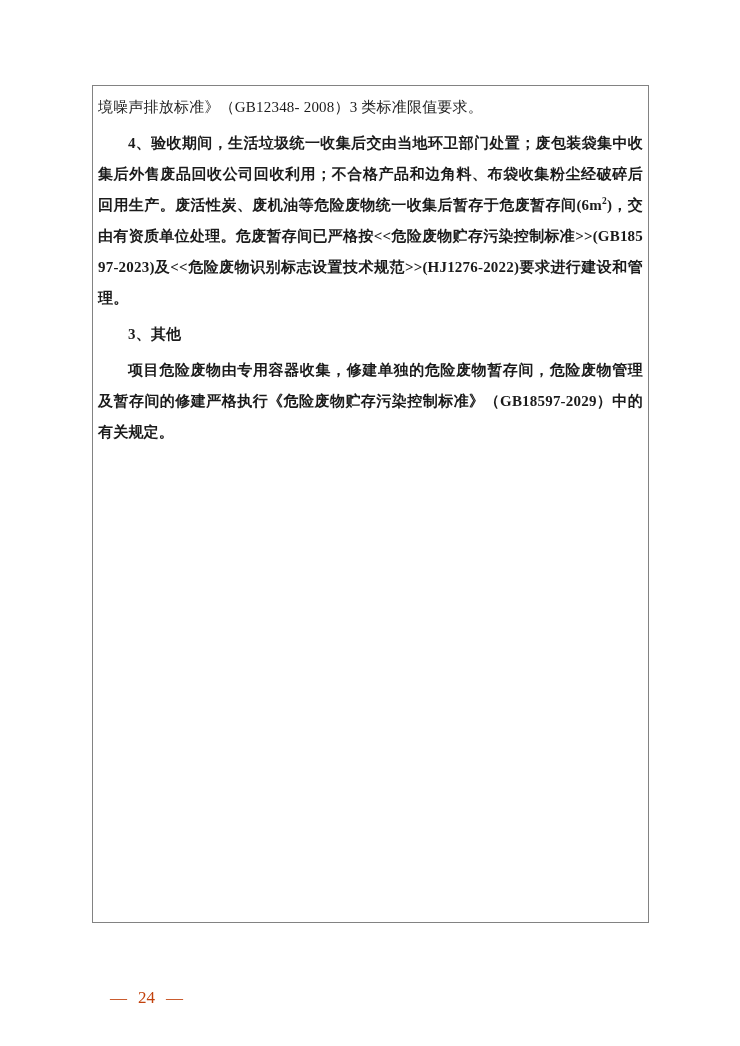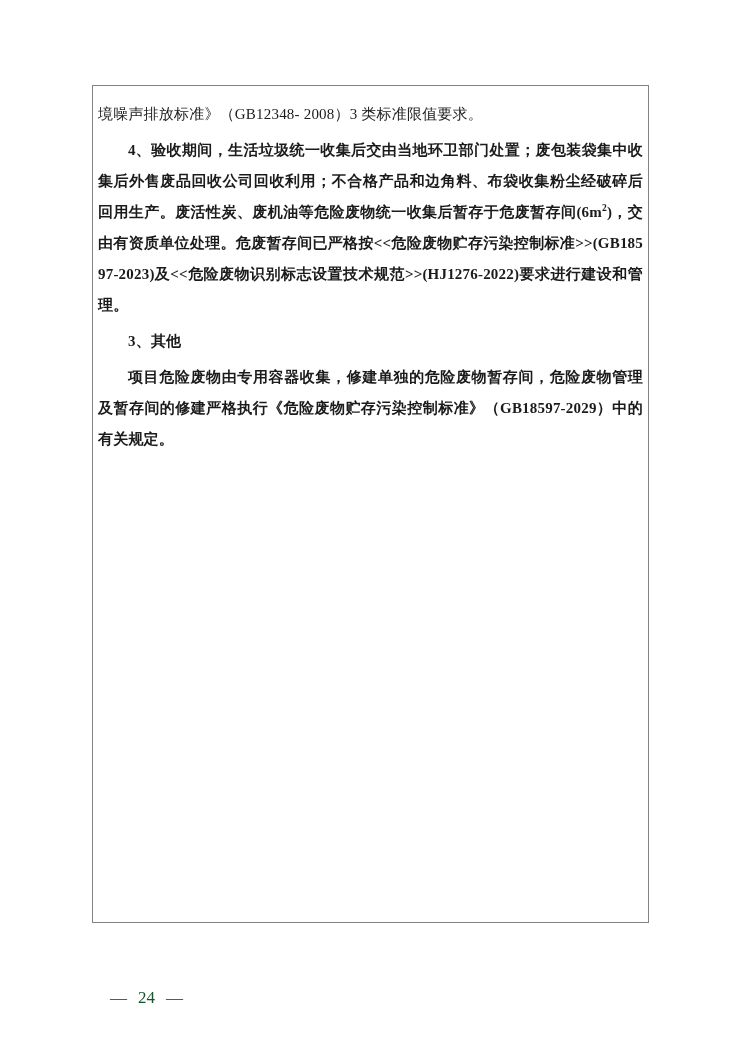--- a/index.html
+++ b/index.html
@@ -23,21 +23,21 @@
     background: #ffffff;
   }
   .cell {
     position: absolute;
     left: 92px;
     top: 85px;
     width: 557px;
     height: 838px;
     box-sizing: border-box;
     border: 1px solid #828282;
-    padding: 13px 5px 0 5px;
+    padding: 6px 5px 0 5px;
     background: #ffffff;
   }
   .para {
     margin: 0;
     font-size: 15px;
     line-height: 31px;
     text-align: justify;
     letter-spacing: 0.2px;
     word-break: break-all;
   }
@@ -51,21 +51,21 @@
   .para sup {
     font-size: 9.5px;
     line-height: 0;
     vertical-align: super;
   }
   .footer {
     position: absolute;
     left: 110px;
     top: 988px;
     font-size: 17px;
-    color: #14532d;
+    color: #c2410c;
     white-space: nowrap;
   }
   .footer .pgnum {
     display: inline-block;
     margin: 0 11px;
   }
 </style>
 </head>
 <body>
 

